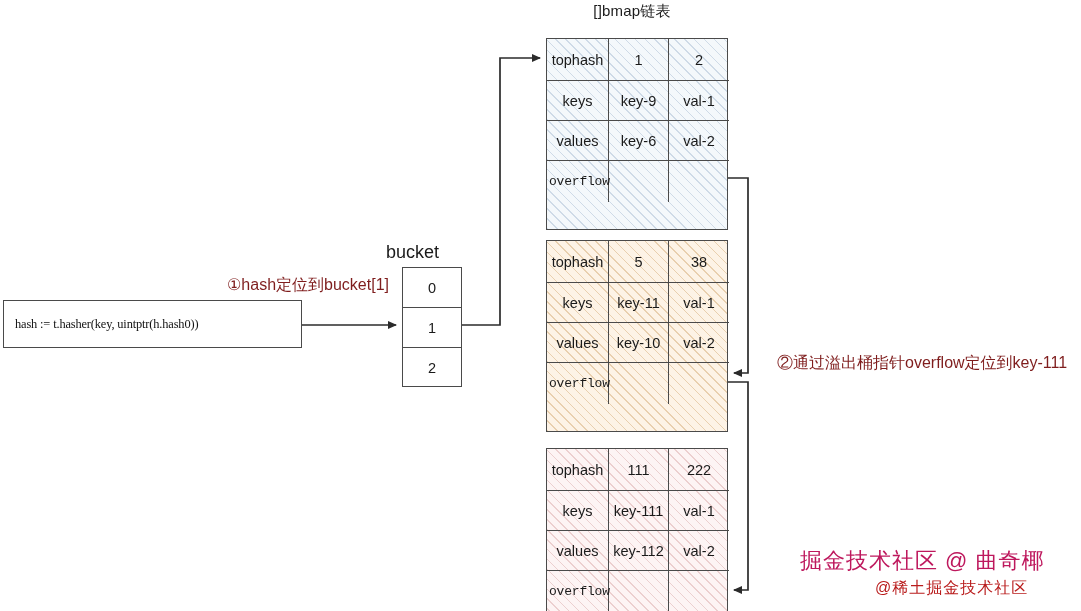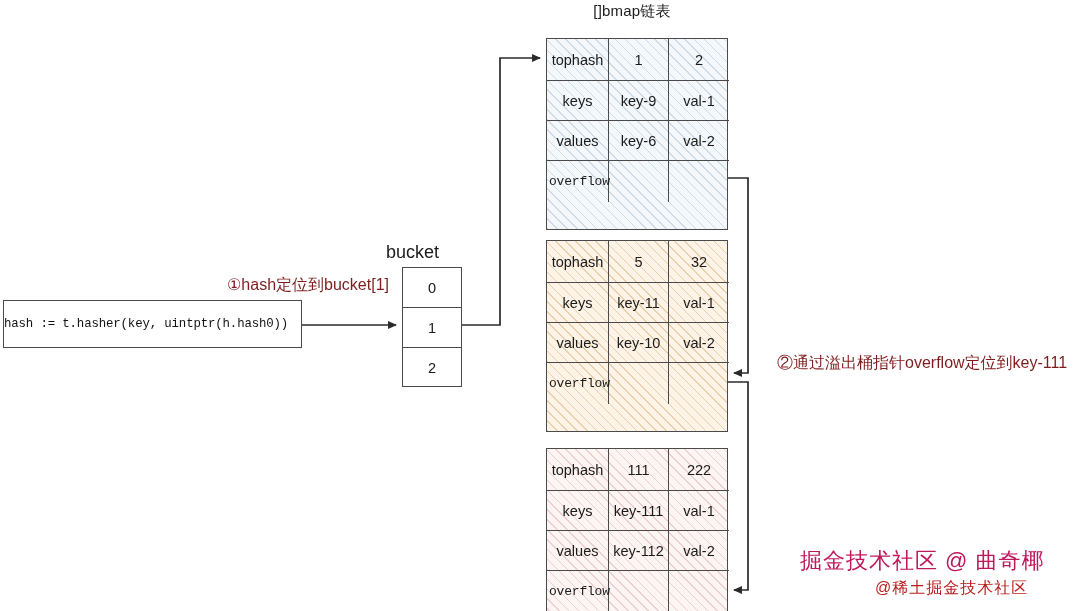--- a/index.html
+++ b/index.html
@@ -129,22 +129,22 @@
   .code-box {
     left: 3px;
     top: 300px;
     width: 299px;
     height: 48px;
     border: 1.6px solid #4a4a4a;
     box-sizing: border-box;
     background: #ffffff;
     display: flex;
     align-items: center;
-    padding-left: 0;
-    font-family: Liberation Mono, monospace;
+    padding-left: 11px;
+    font-family: Liberation Serif, serif;
     font-size: 12.4px;
     letter-spacing: -0.15px;
     white-space: nowrap;
     color: #111;
   }
 
   
   .anno {
     font-size: 16px;
     color: #7f1d1d;
@@ -220,21 +220,21 @@
   <div class="cell c3 r3">val-2</div>
 
   <div class="cell c1 r4 ovf">overflow</div>
   <div class="cell c2 r4"></div>
   <div class="cell c3 r4"></div>
 </div>
 
 <div class="abs bmap-table table-2 hatch-orange">
   <div class="cell c1 r1">tophash</div>
   <div class="cell c2 r1">5</div>
-  <div class="cell c3 r1">32</div>
+  <div class="cell c3 r1">38</div>
 
   <div class="cell c1 r2">keys</div>
   <div class="cell c2 r2">key-11</div>
   <div class="cell c3 r2">val-1</div>
 
   <div class="cell c1 r3">values</div>
   <div class="cell c2 r3">key-10</div>
   <div class="cell c3 r3">val-2</div>
 
   <div class="cell c1 r4 ovf">overflow</div>

